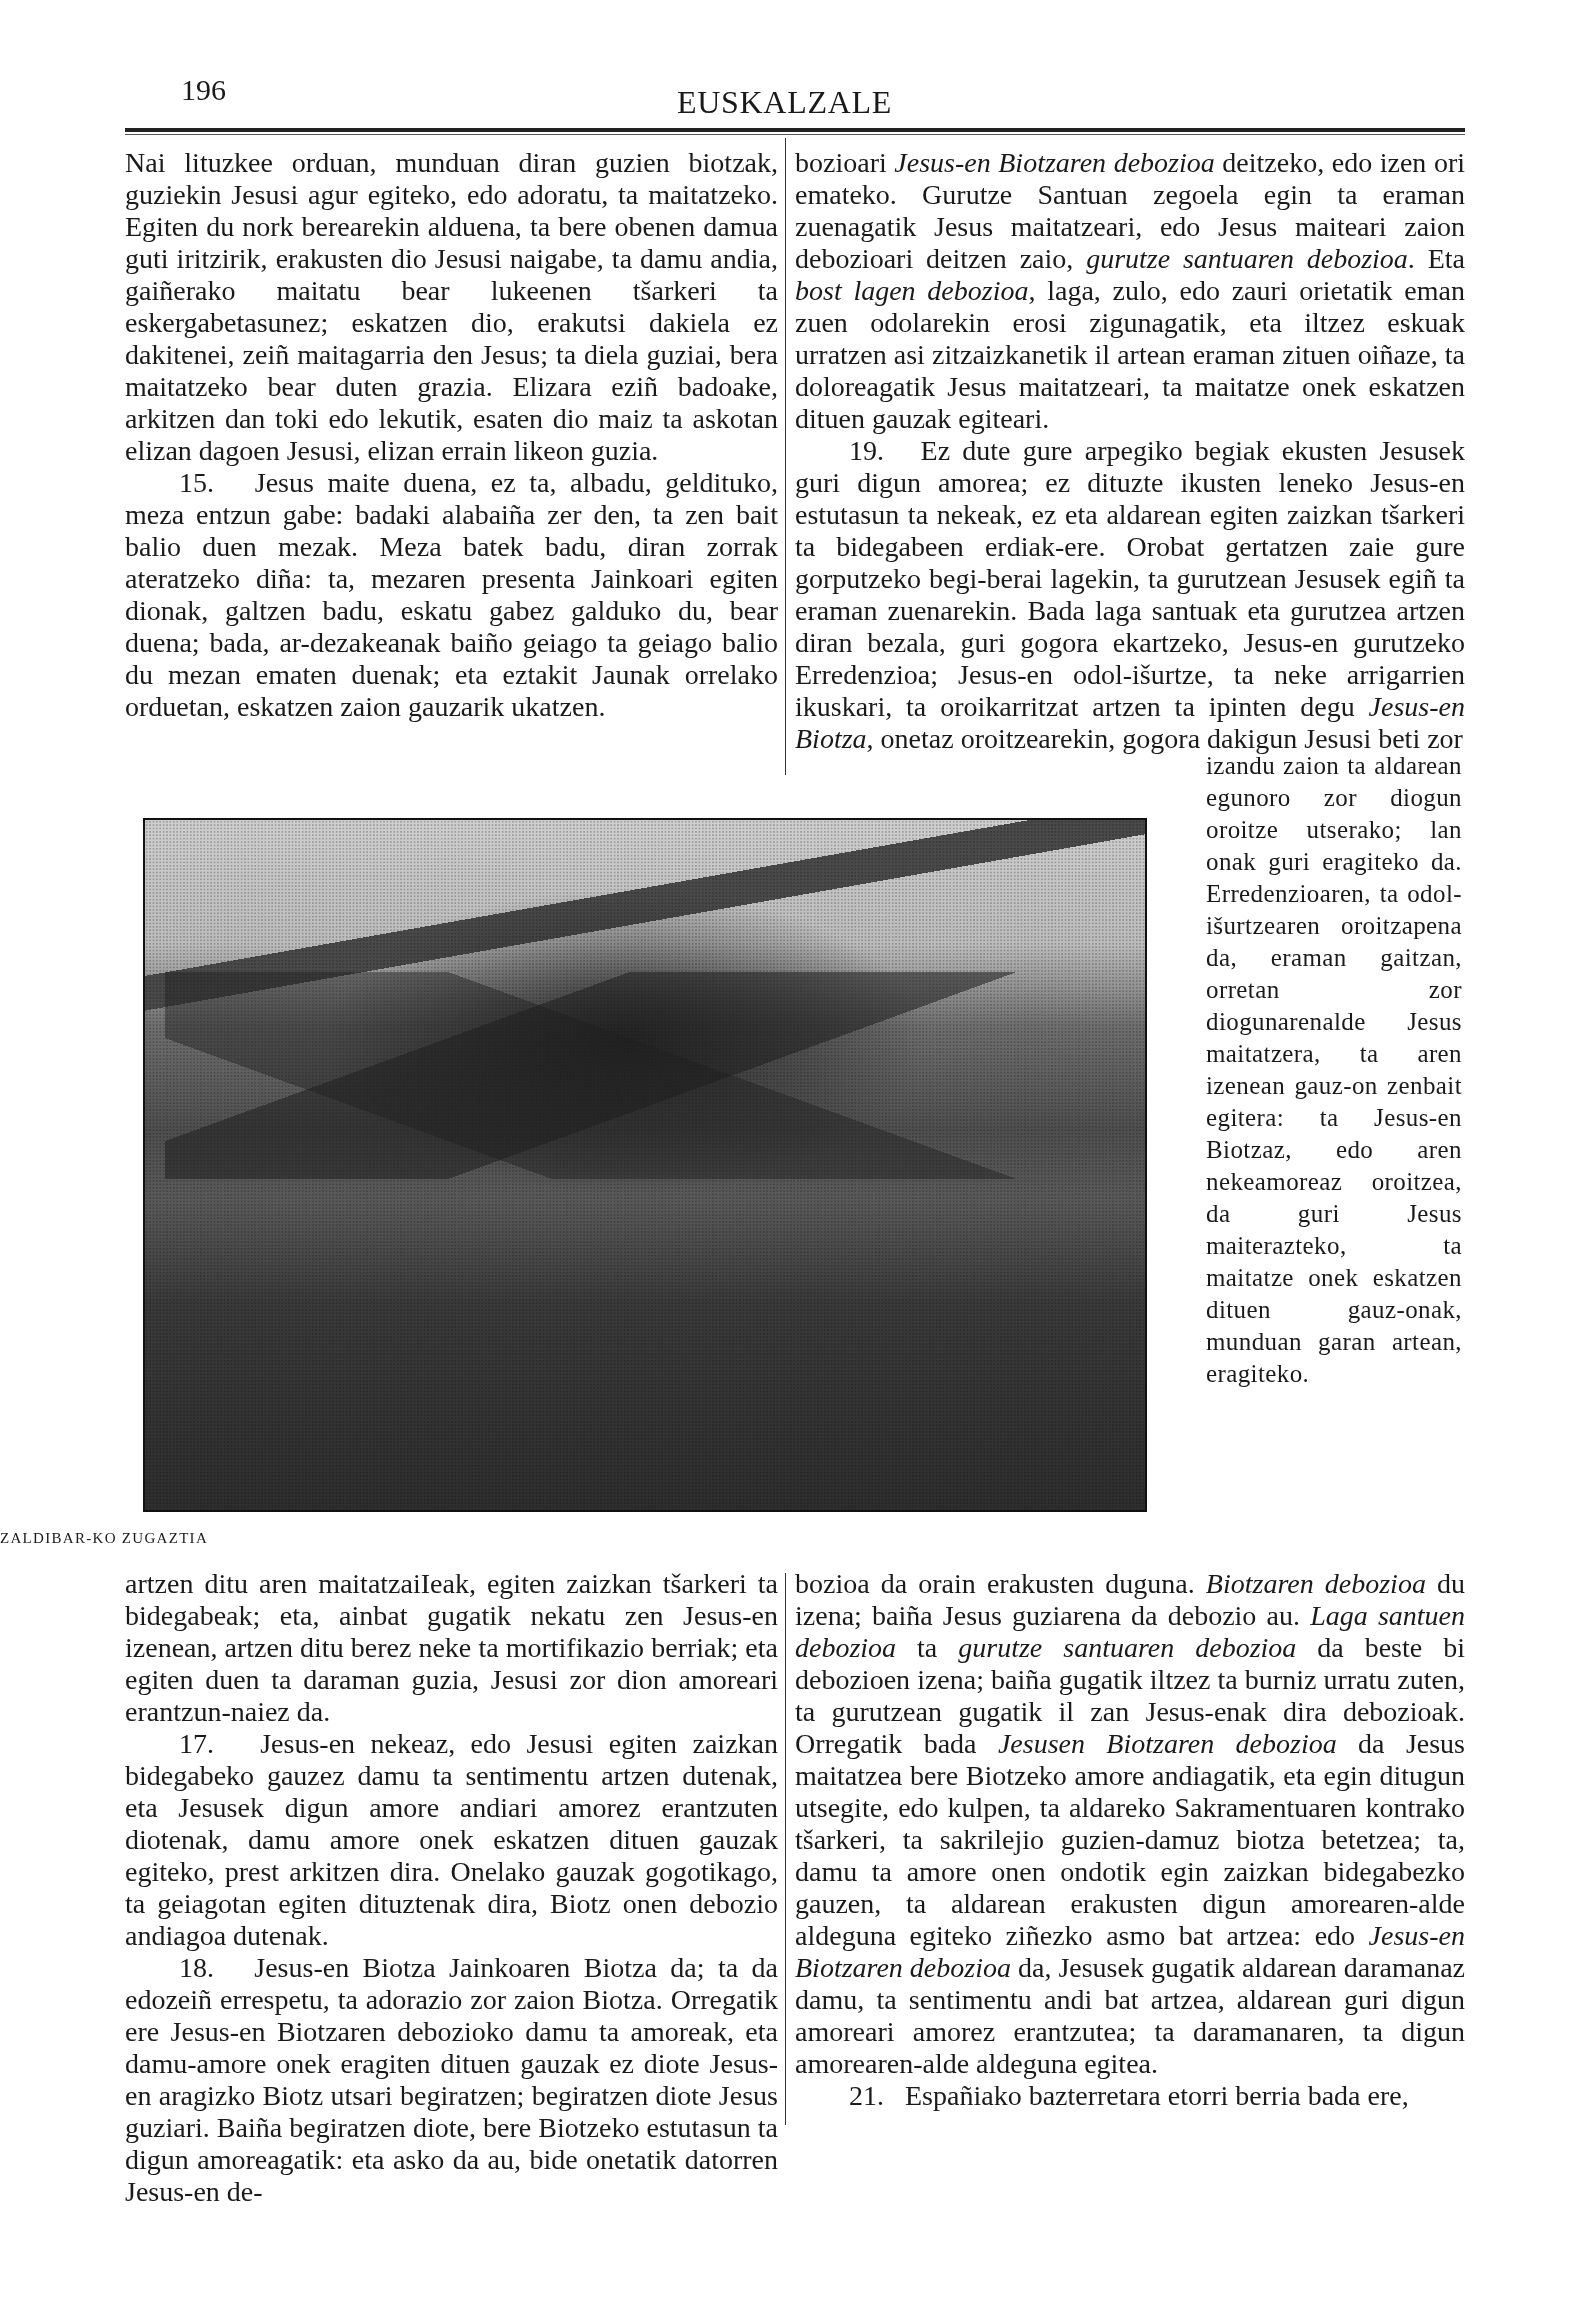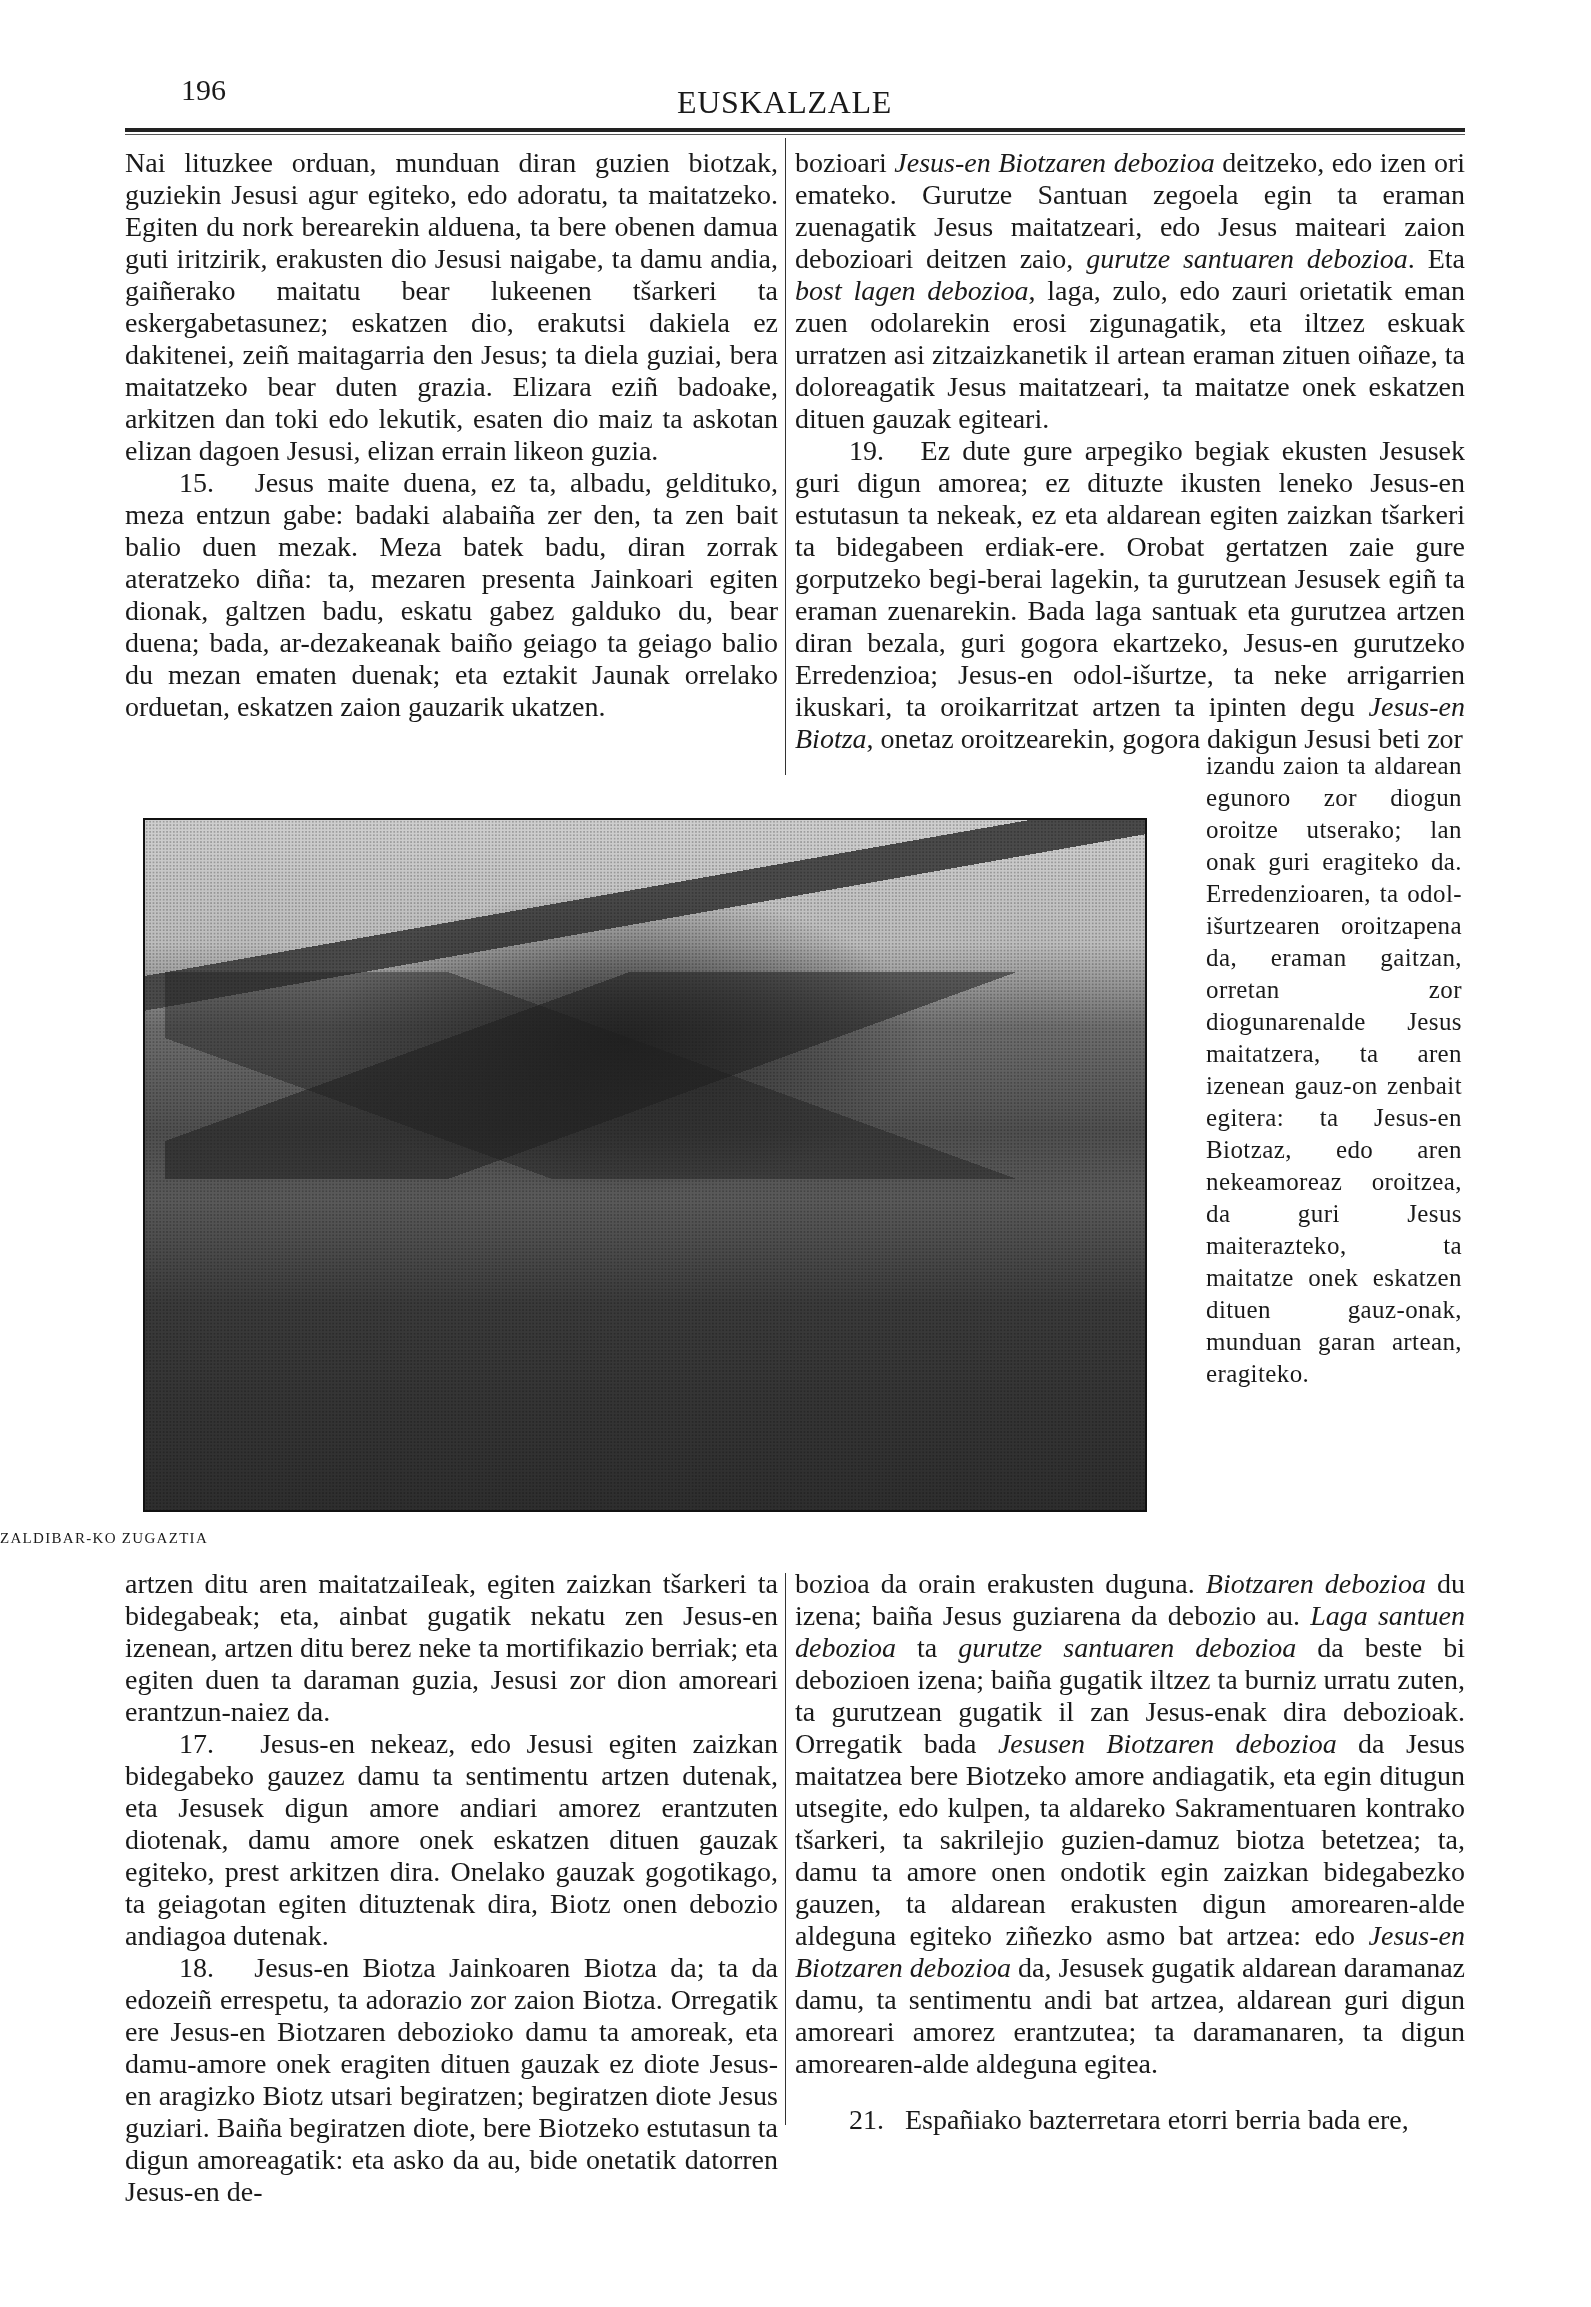--- a/index.html
+++ b/index.html
@@ -60,15 +60,15 @@
 </div>
 
 <div class="abs col" style="left:125px;top:1568px;width:653px;">
   <p>artzen ditu aren maitatzaiIeak, egiten zaizkan tšarkeri ta bidegabeak; eta, ainbat gugatik nekatu zen Jesus-en izenean, artzen ditu berez neke ta mortifikazio berriak; eta egiten duen ta daraman guzia, Jesusi zor dion amoreari erantzun-naiez da.</p>
   <p class="ind"><span class="num">17.</span>&nbsp;&nbsp;&nbsp;<span>Jesus-en nekeaz, edo Jesusi egiten zaizkan bidegabeko gauzez damu ta sentimentu artzen dutenak, eta Jesusek digun amore andiari amorez erantzuten diotenak, damu amore onek eskatzen dituen gauzak egiteko, prest arkitzen dira. Onelako gauzak gogotikago, ta geiagotan egiten dituztenak dira, Biotz onen debozio andiagoa dutenak.</span></p>
   <p class="ind"><span class="num">18.</span>&nbsp;&nbsp;&nbsp;<span>Jesus-en Biotza Jainkoaren Biotza da; ta da edozeiñ errespetu, ta adorazio zor zaion Biotza. Orregatik ere Jesus-en Biotzaren debozioko damu ta amoreak, eta damu-amore onek eragiten dituen gauzak ez diote Jesus-en aragizko Biotz utsari begiratzen; begiratzen diote Jesus guziari. Baiña begiratzen diote, bere Biotzeko estutasun ta digun amoreagatik: eta asko da au, bide onetatik datorren Jesus-en de-</span></p>
 </div>
 
 <div class="abs col" style="left:795px;top:1568px;width:670px;">
   <p><span>bozioa da orain erakusten duguna. </span><i>Biotzaren debozioa</i><span> du izena; baiña Jesus guziarena da debozio au. </span><i>Laga santuen debozioa</i><span> ta </span><i>gurutze santuaren debozioa</i><span> da beste bi debozioen izena; baiña gugatik iltzez ta burniz urratu zuten, ta gurutzean gugatik il zan Jesus-enak dira debozioak. Orregatik bada </span><i>Jesusen Biotzaren debozioa</i><span> da Jesus maitatzea bere Biotzeko amore andiagatik, eta egin ditugun utsegite, edo kulpen, ta aldareko Sakramentuaren kontrako tšarkeri, ta sakrilejio guzien-damuz biotza betetzea; ta, damu ta amore onen ondotik egin zaizkan bidegabezko gauzen, ta aldarean erakusten digun amorearen-alde aldeguna egiteko ziñezko asmo bat artzea: edo </span><i>Jesus-en Biotzaren debozioa</i><span> da, Jesusek gugatik aldarean daramanaz damu, ta sentimentu andi bat artzea, aldarean guri digun amoreari amorez erantzutea; ta daramanaren, ta digun amorearen-alde aldeguna egitea.</span></p>
-  <p class="ind" style="margin-top:24px;"><span class="num">21.</span>&nbsp;&nbsp;&nbsp;<span>Españiako bazterretara etorri berria bada ere,</span></p>
+  <p class="ind" style=""><span class="num">21.</span>&nbsp;&nbsp;&nbsp;<span>Españiako bazterretara etorri berria bada ere,</span></p>
 </div>
 
 
 </body></html>

